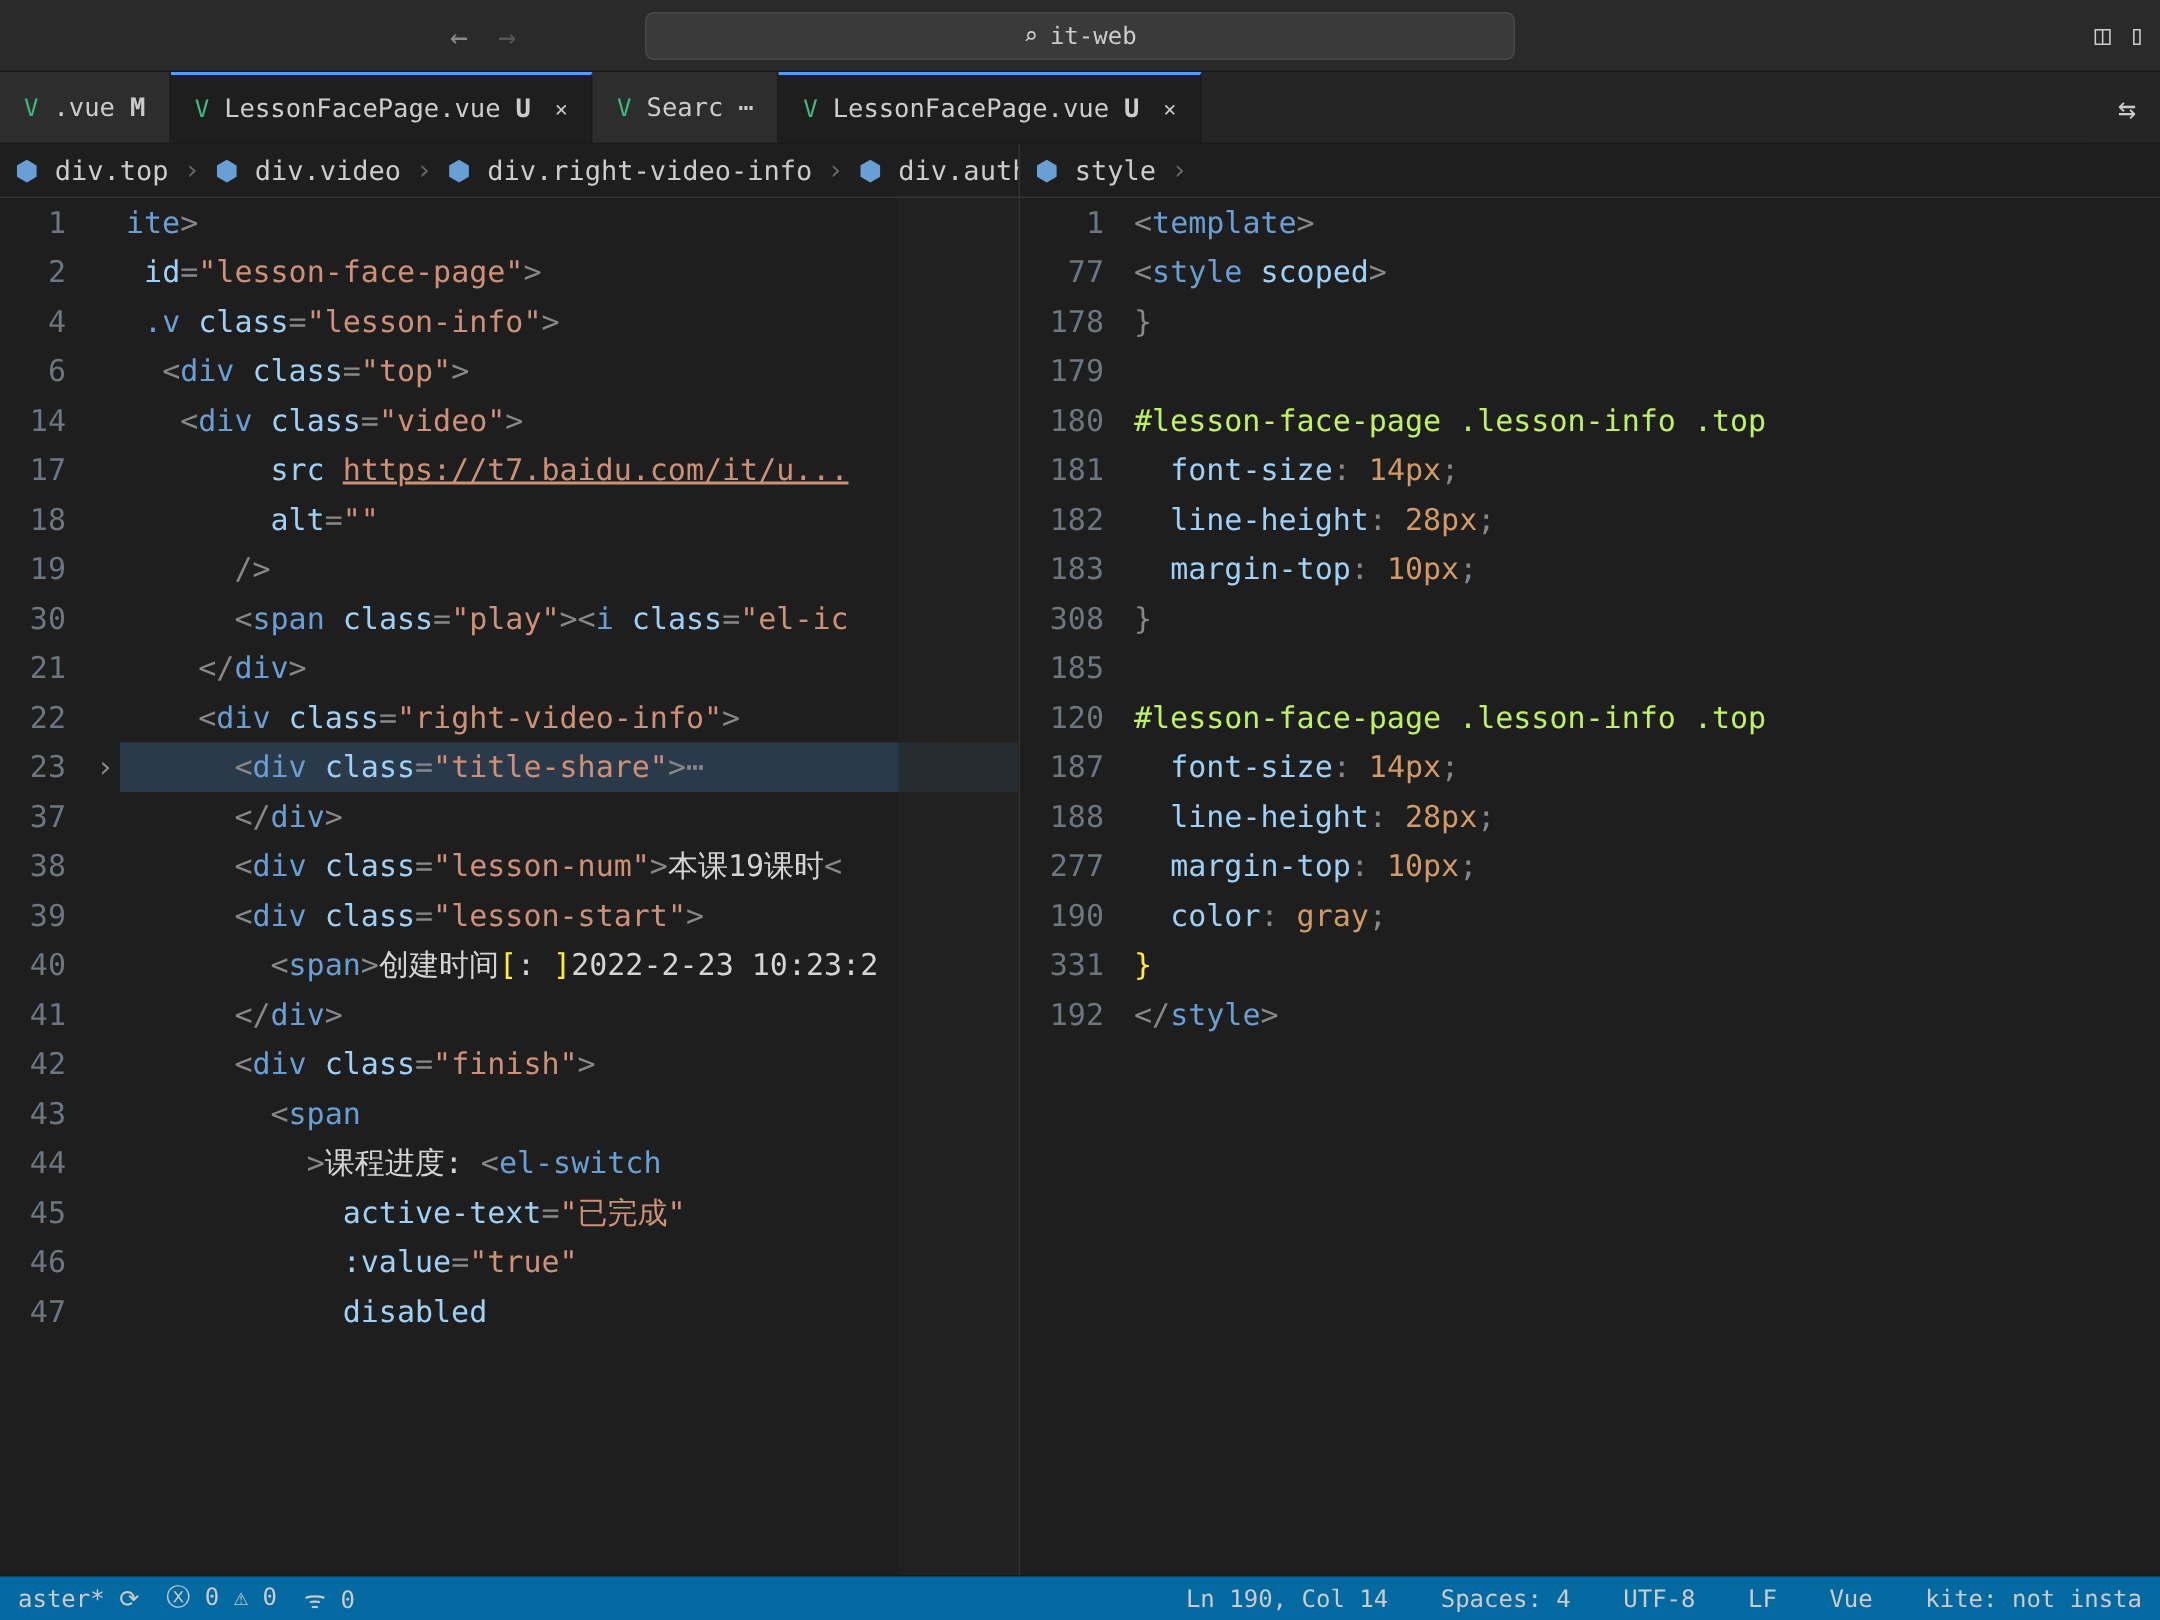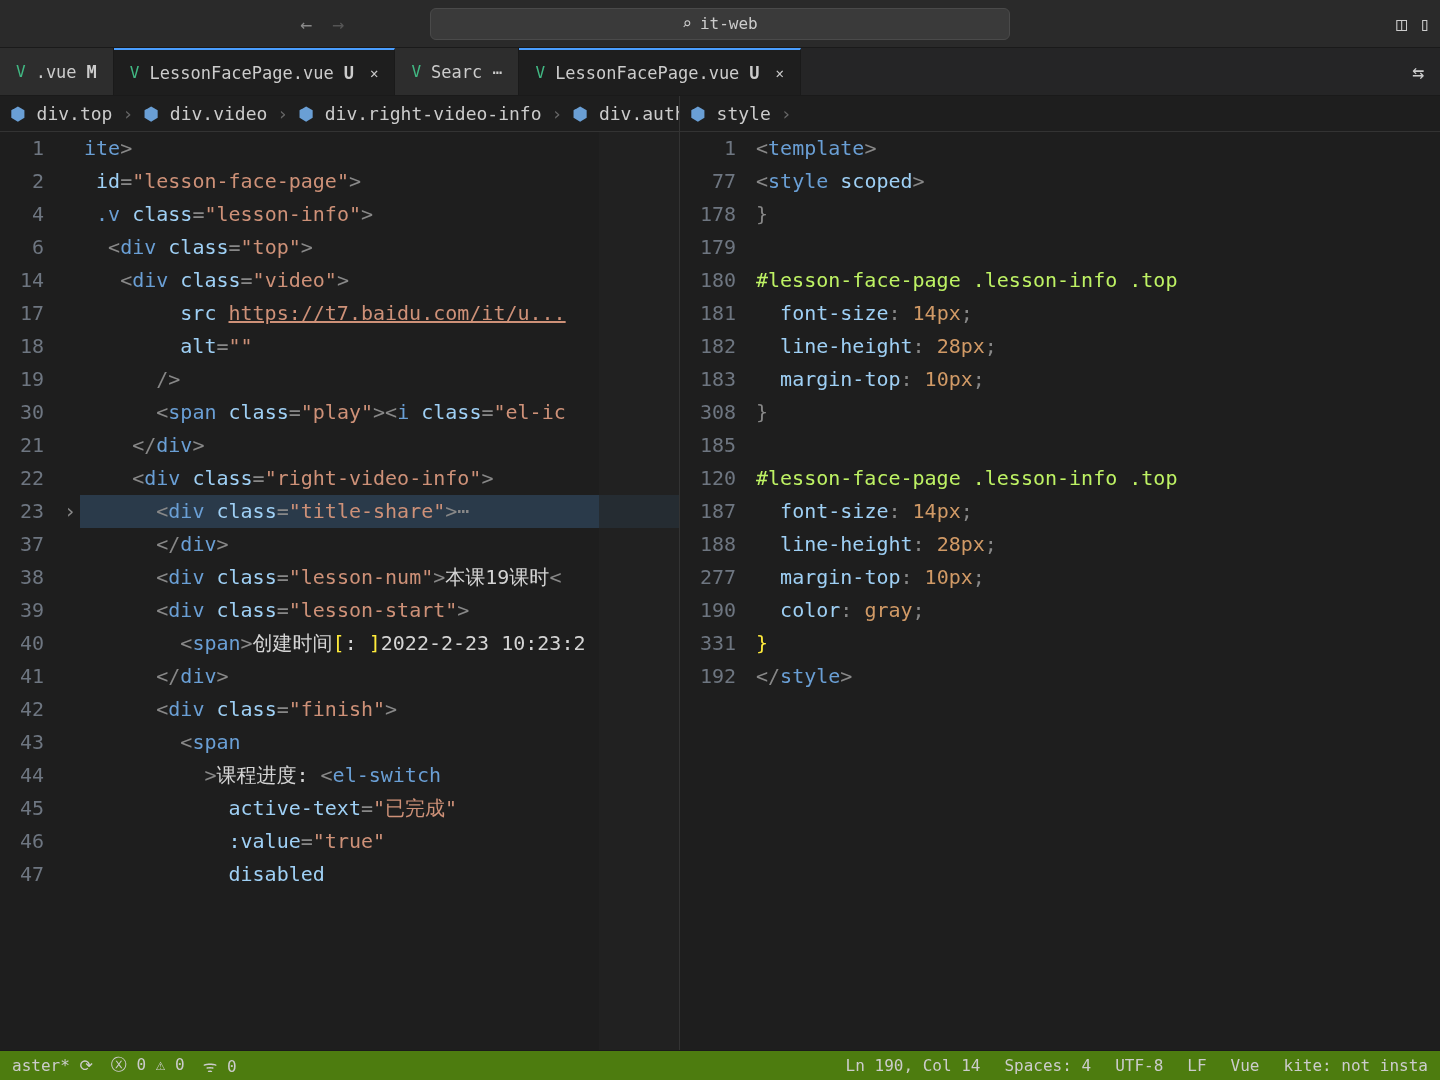--- a/index.html
+++ b/index.html
@@ -145,30 +145,30 @@
   right: 0;
   top: 0;
   width: 80px;
   height: 100%;
   background: #232323;
   opacity: 0.6;
 }
 
 .statusbar {
   height: 30px;
-  background: #4d7c0f;
+  background: #0369a1;
   border-top: 1px solid #1a1a1a;
   display: flex;
   align-items: center;
   padding: 0 12px;
   font-size: 16px;
   color: #ccc;
   gap: 18px;
 }
-.statusbar .right { margin-left: auto; display: flex; gap: 24px; align-items: center; }
+.statusbar .right { margin-left: auto; display: flex; gap: 35px; align-items: center; }
 </style>
 </head>
 <body>
 
 <div class="titlebar">
   <div class="nav-arrows">
     <span>←</span>
     <span style="color:#555">→</span>
   </div>
   <div class="search-box">

